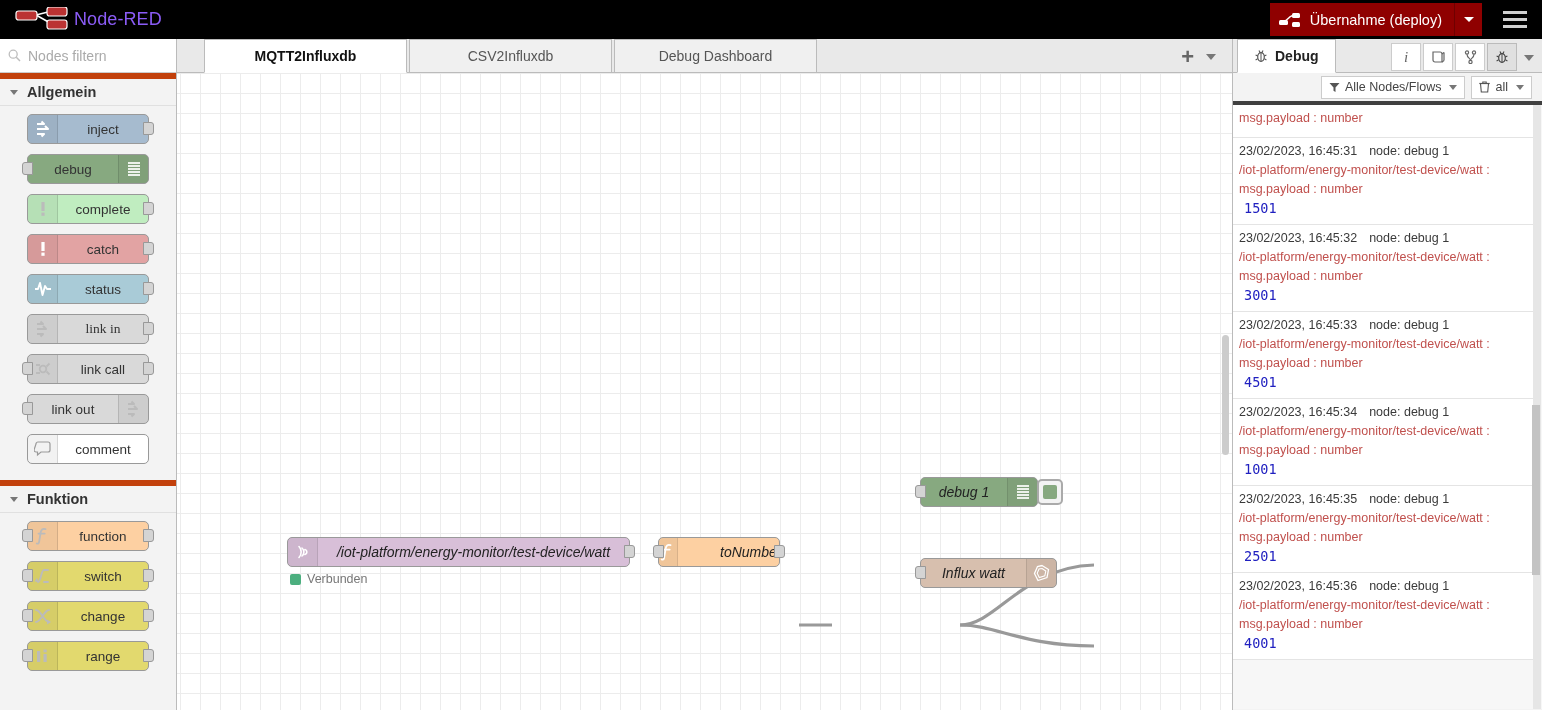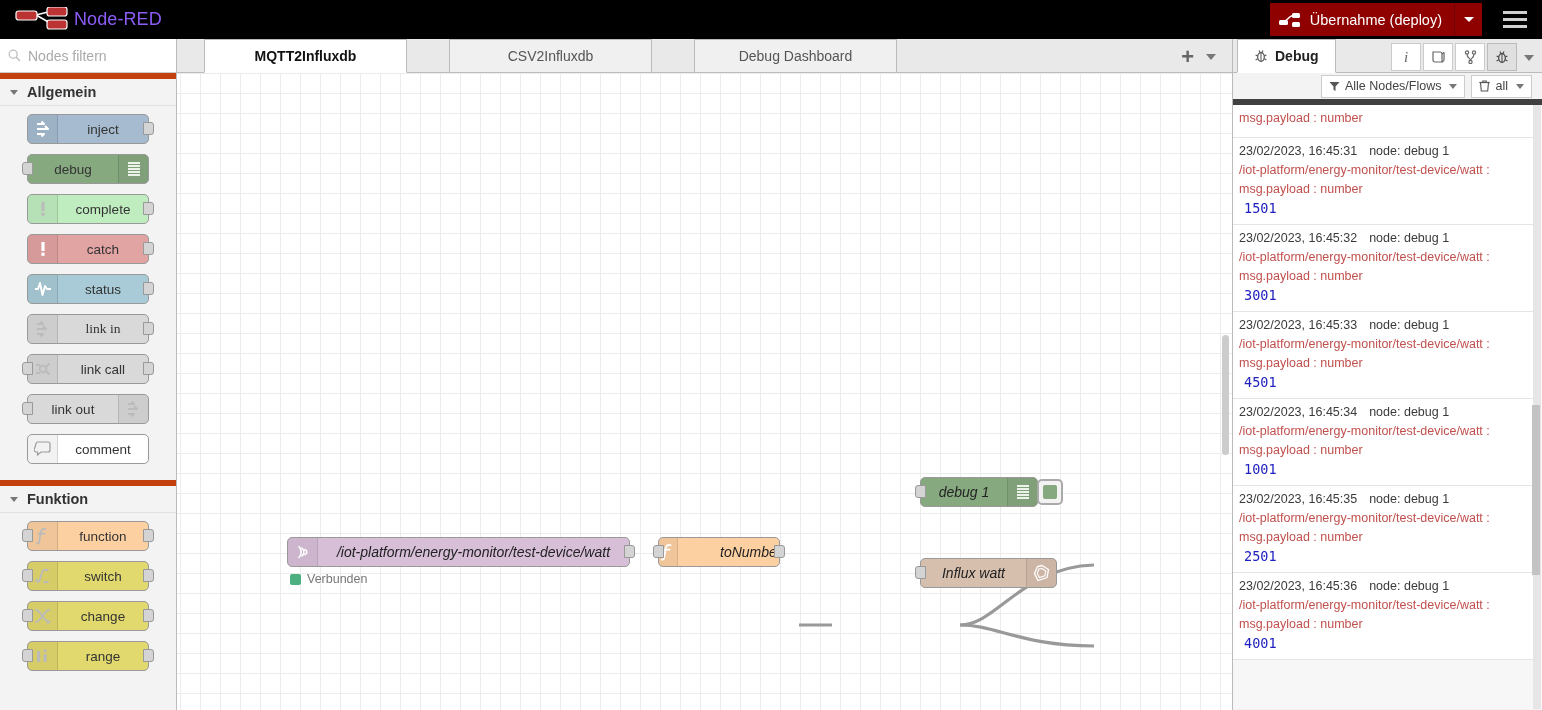--- a/index.html
+++ b/index.html
@@ -219,21 +219,21 @@
   }
   .sb-ibtn.sel { background: #e0e0e0; border-color: #bbb; }
   .sb-caret {
     width: 0; height: 0; border-left: 5px solid transparent;
     border-right: 5px solid transparent; border-top: 6px solid #777;
     margin: 0 8px 10px 5px; cursor: pointer;
   }
   .sb-toolbar {
     height: 32px; display: flex; align-items: center; justify-content: flex-end;
     gap: 6px; padding-right: 10px; background: #f3f3f3;
-    border-bottom: 6px solid #404040;
+    border-bottom: 4px solid #404040;
   }
   .tb-ctrl {
     display: flex; align-items: center; gap: 5px; height: 23px;
     border: 1px solid #ccc; background: #fff; padding: 0 7px;
     font-size: 12.5px; color: #444; cursor: pointer;
   }
   .tb-caret {
     width: 0; height: 0; border-left: 4px solid transparent;
     border-right: 4px solid transparent; border-top: 5px solid #777;
     margin-left: 3px;
@@ -457,21 +457,21 @@
             <span class="pnode-lbl">range</span>
             <span class="port out"></span>
             <span class="port in"></span>
           </div>
         </div>
       </div>
   </div>
 
   <div class="editor">
     <div class="tabbar">
-      <div id="flow-tabs" style="display:flex;align-items:flex-end;gap:40px;">
+      <div id="flow-tabs" style="display:flex;align-items:flex-end;">
           <div class="ftab active">
             <span>MQTT2Influxdb</span>
           </div>
           <div class="ftab">
             <span>CSV2Influxdb</span>
           </div>
           <div class="ftab">
             <span>Debug Dashboard</span>
           </div>
         </div>

